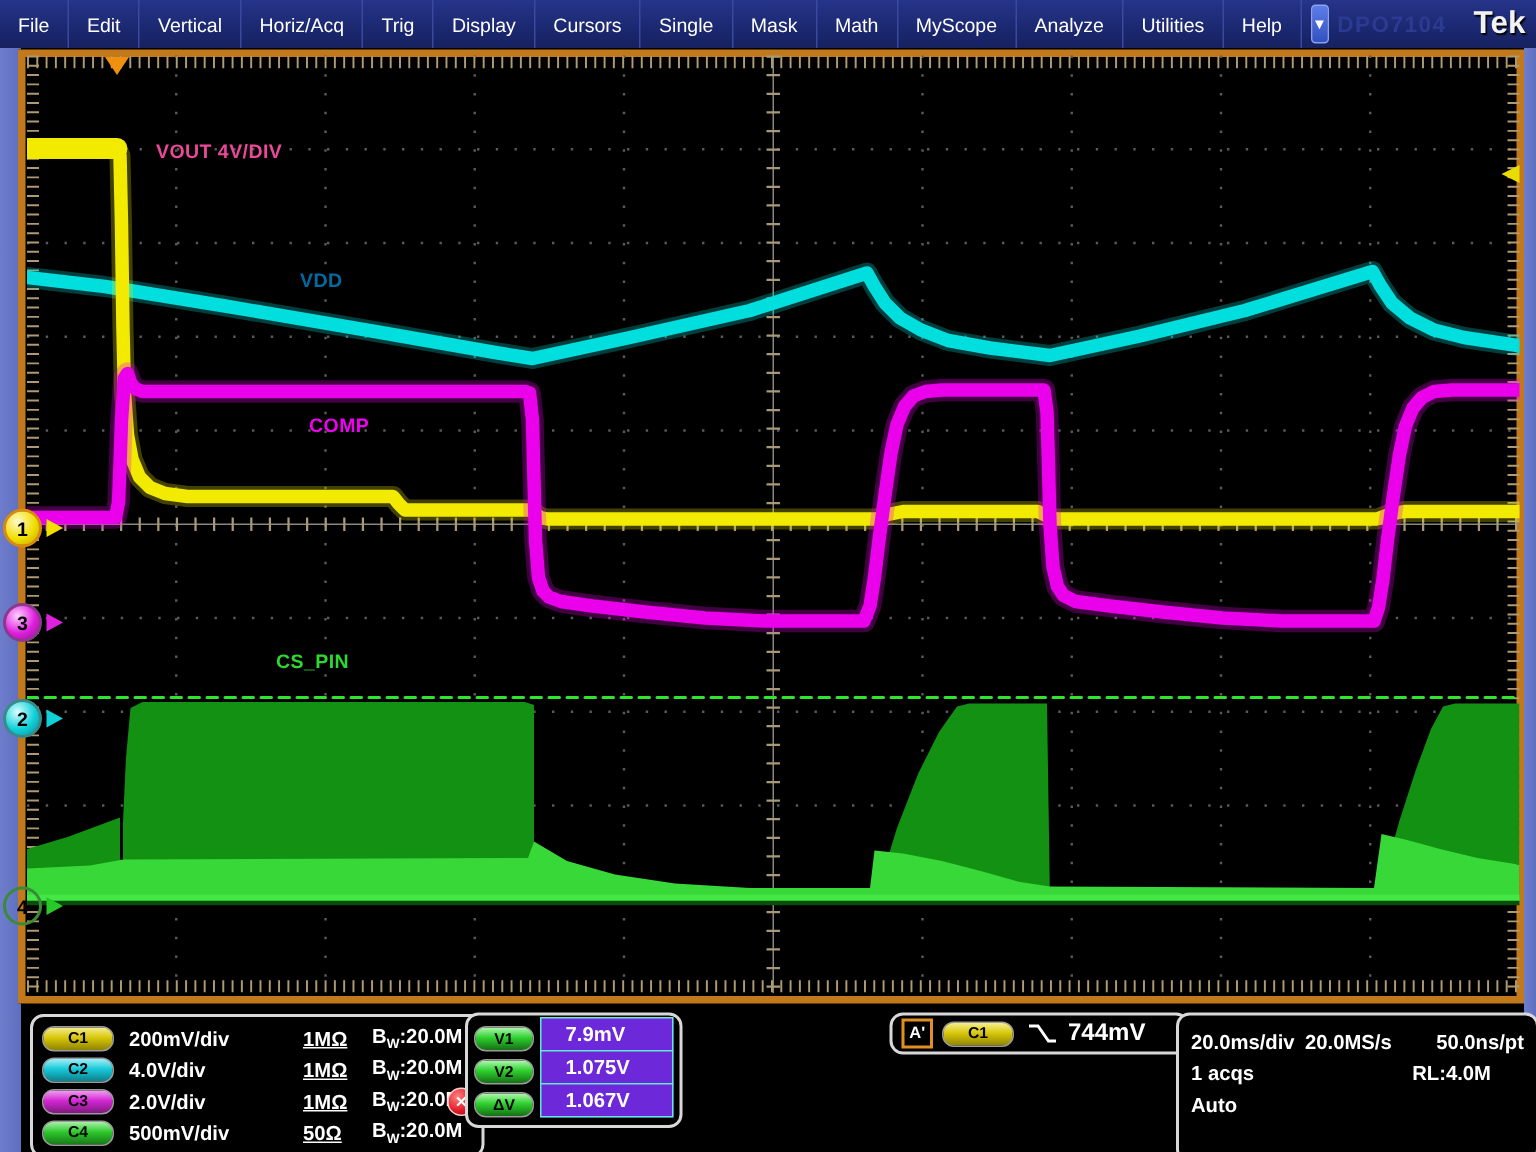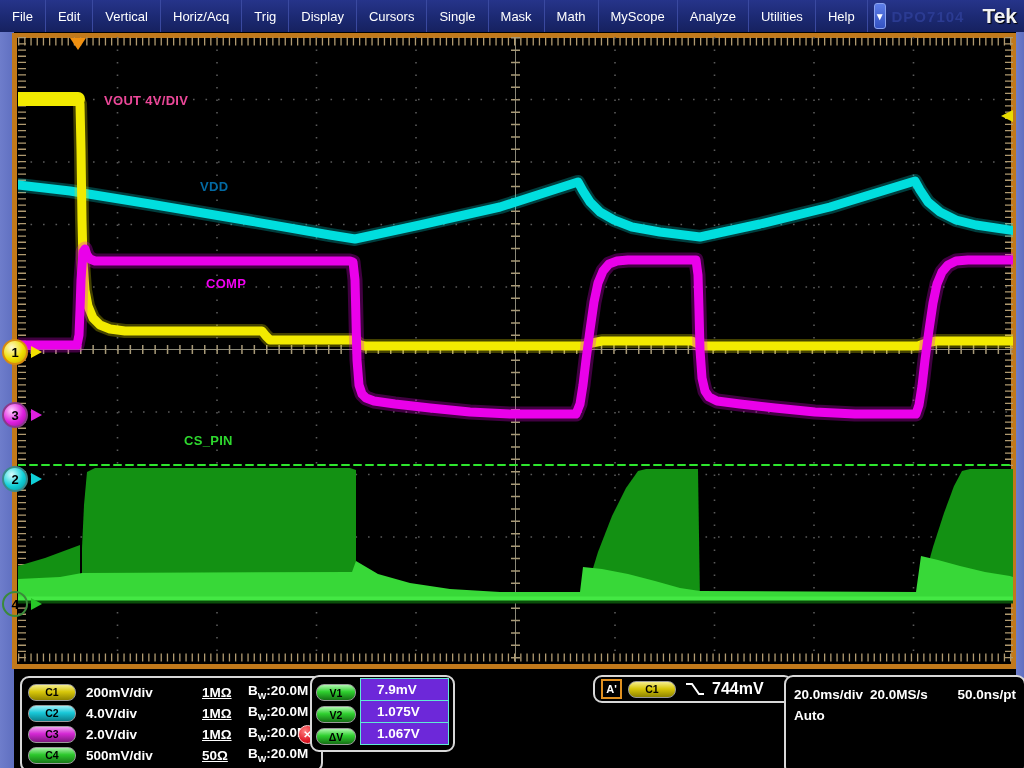--- a/index.html
+++ b/index.html
@@ -245,17 +245,21 @@
     <span class="trig-level">744mV</span>
   </div>
 
   <div class="panel p-acq">
     <div class="acq-row">
       <span>20.0ms/div</span>
       <span class="acq-sr">20.0MS/s</span>
       <span class="acq-right">50.0ns/pt</span>
     </div>
     <div class="acq-row">
+      <span>1 acqs</span>
+      <span class="acq-rl">RL:4.0M</span>
+    </div>
+    <div class="acq-row">
       <span>Auto</span>
     </div>
   </div>
 
 </div>
 
 </body></html>

